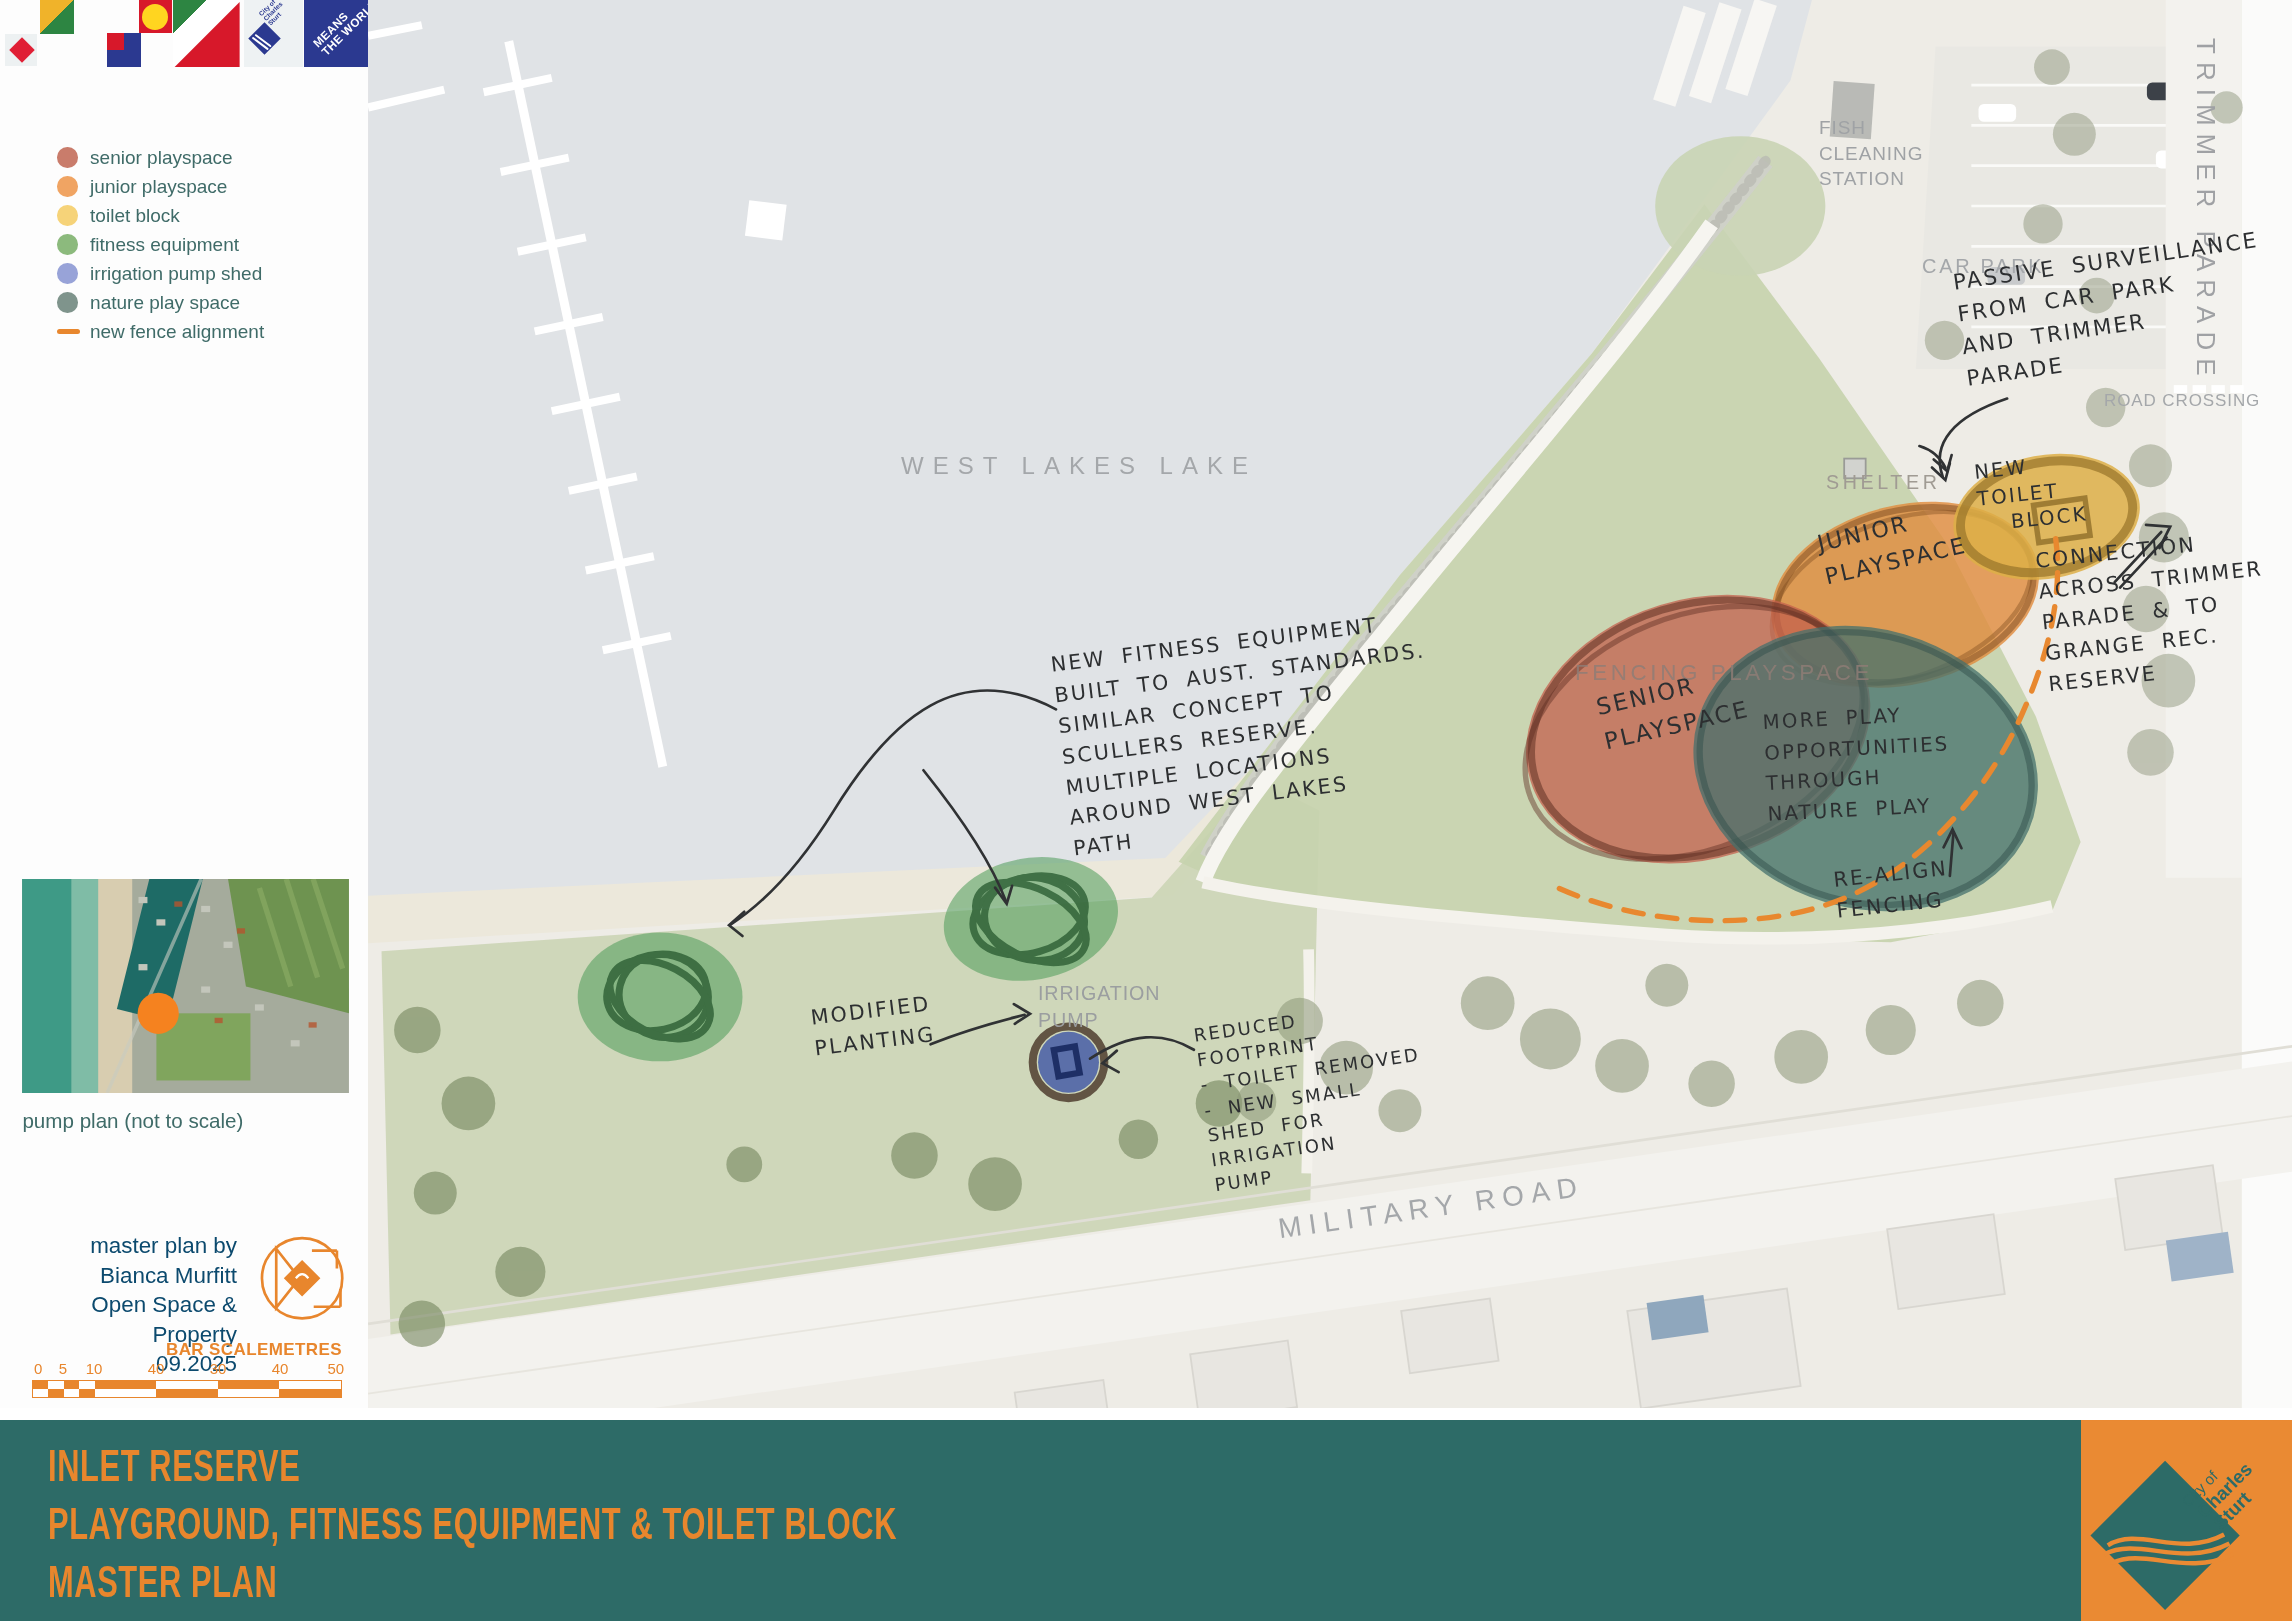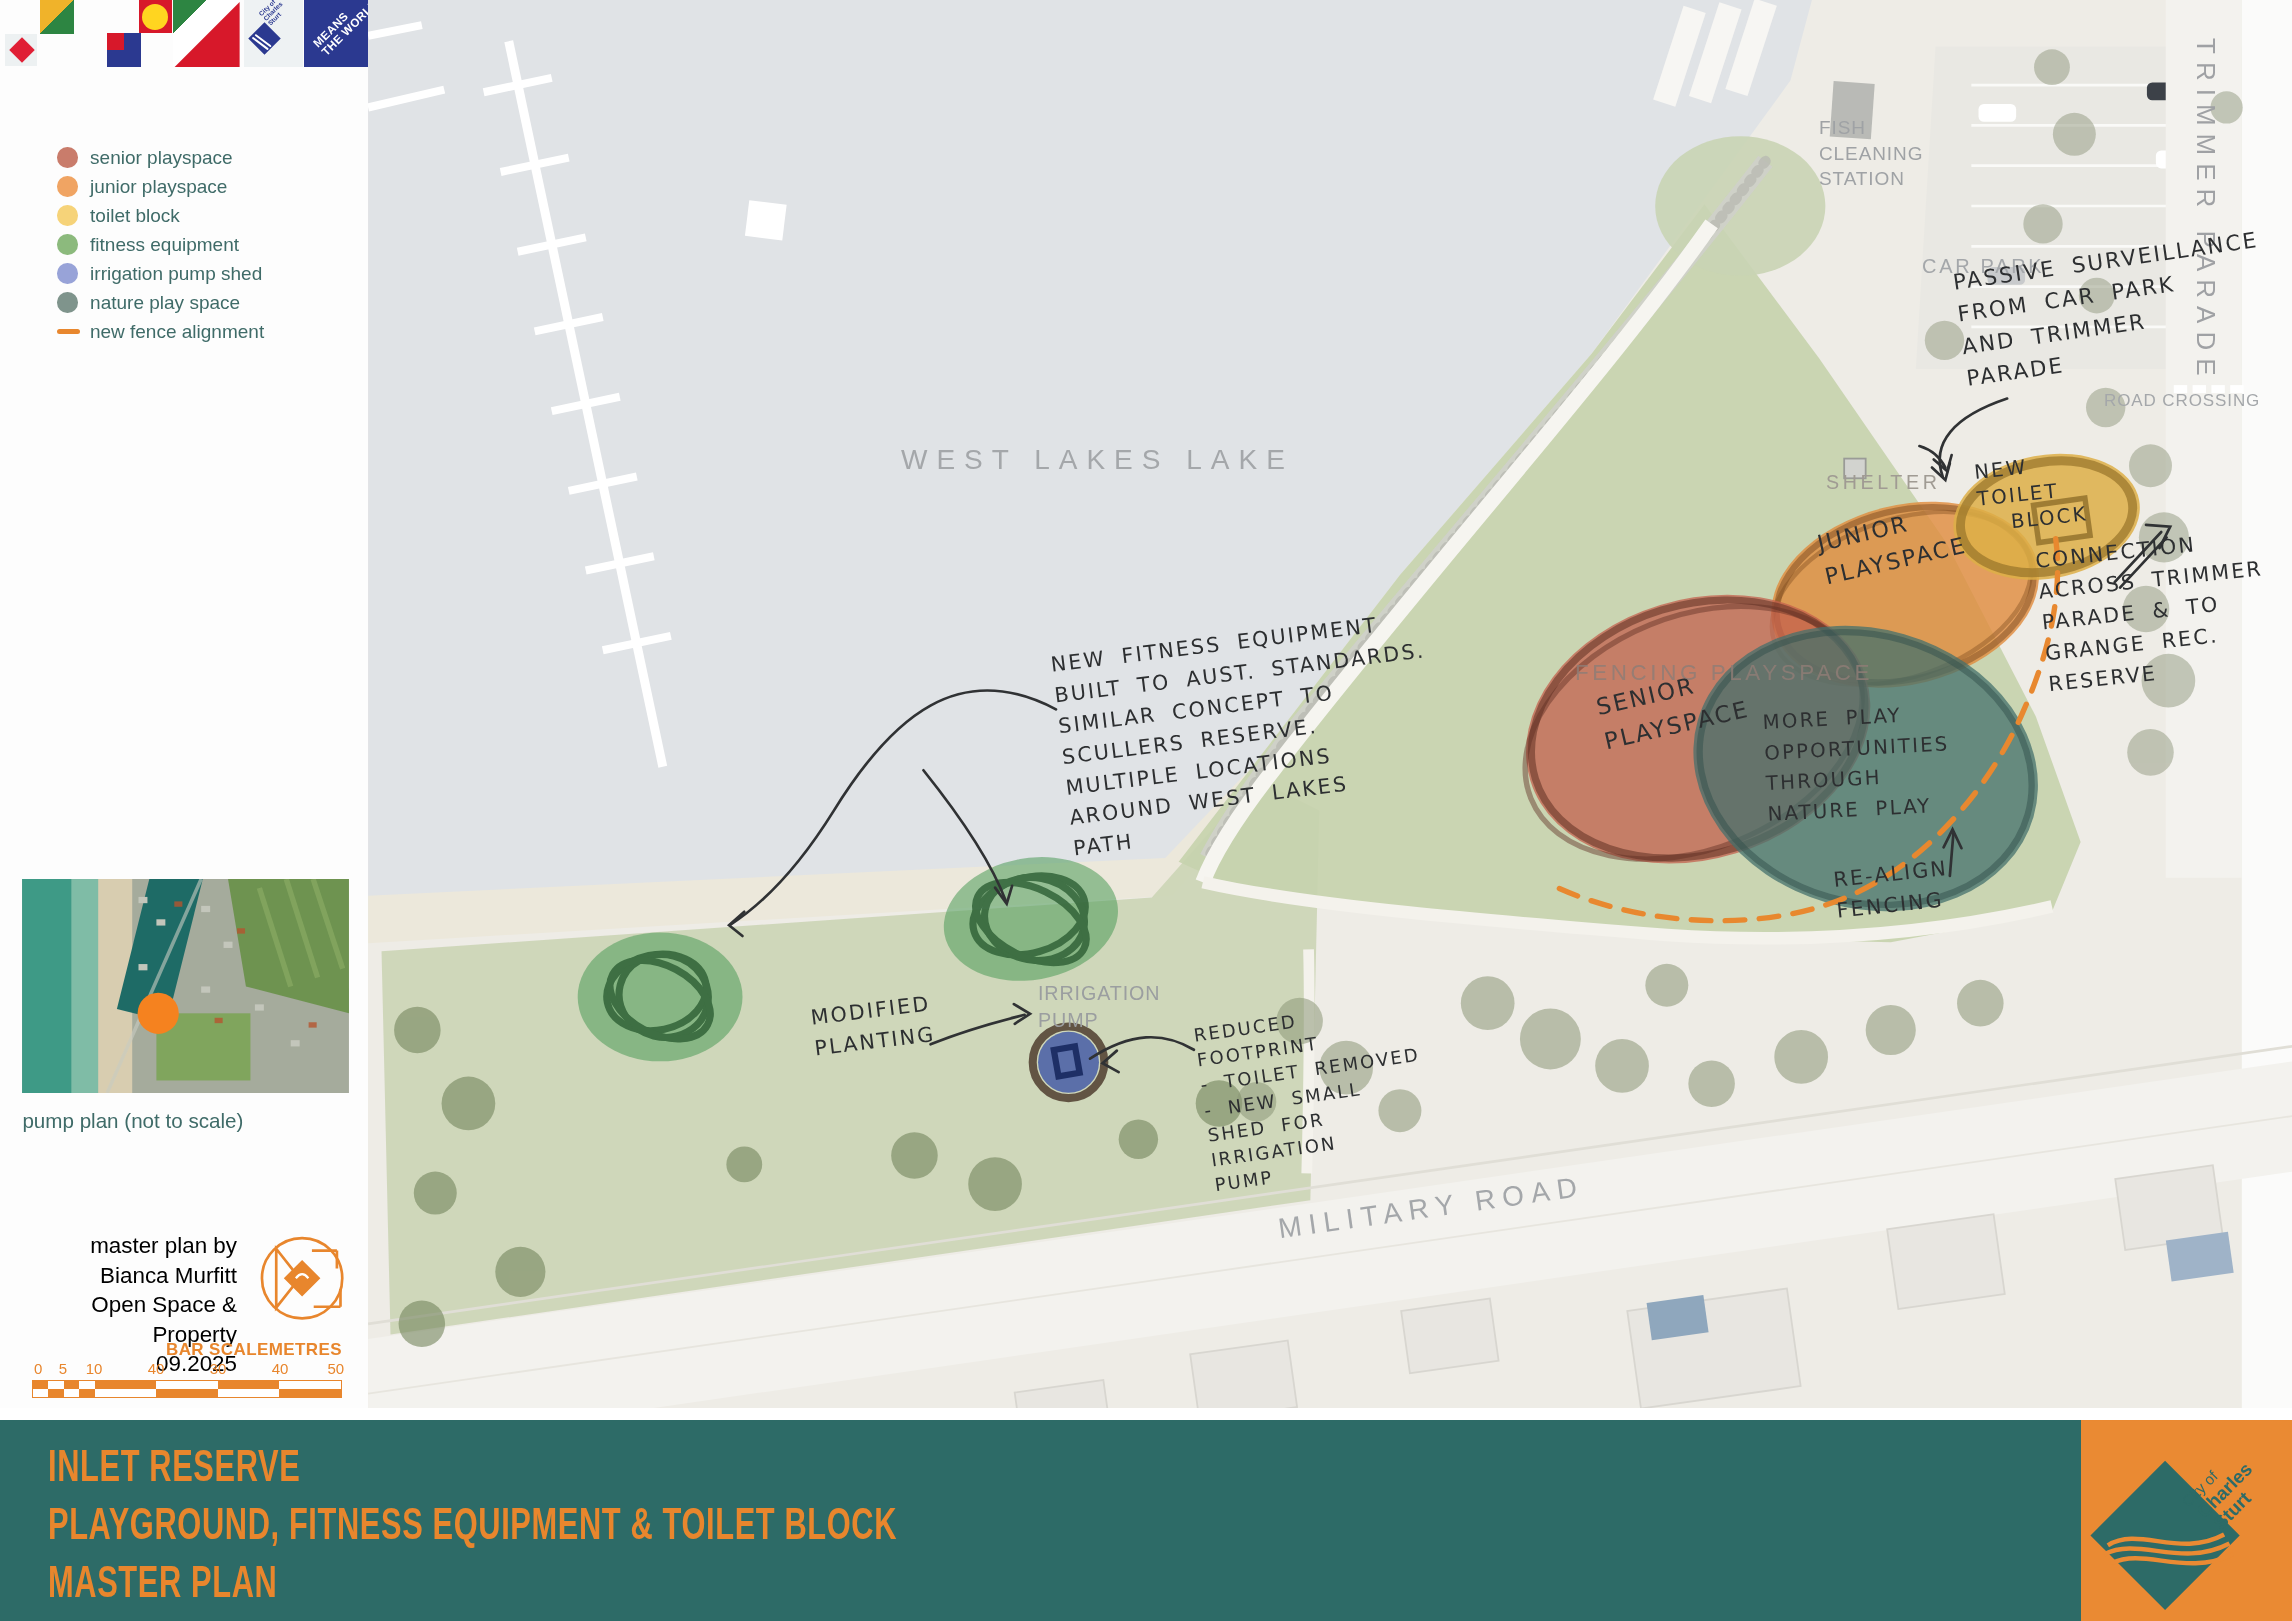--- a/index.html
+++ b/index.html
@@ -7,21 +7,21 @@
         font-family:"Liberation Sans",sans-serif;}
 
   
   .map-area{position:absolute;left:368px;top:0;width:1925px;height:1408px;overflow:hidden;background:#eeece6;}
   .map-area svg.base{position:absolute;left:0;top:0;}
 
   .mlabel{position:absolute;color:#a4a7aa;letter-spacing:3.6px;white-space:pre;line-height:1.35;}
   .hand{position:absolute;color:#2d2f31;font-family:"DejaVu Sans",sans-serif;white-space:pre;
         letter-spacing:2.2px;word-spacing:7.2px;line-height:1.5;transform-origin:0 0;}
 
-  .lbl-lake{left:533px;top:441px;font-size:28px;letter-spacing:9px;}
+  .lbl-lake{left:533px;top:450px;font-size:24px;letter-spacing:9px;}
   .lbl-carpark{left:1554px;top:253px;font-size:20px;letter-spacing:2.7px;}
   .lbl-fish{left:1451px;top:115px;font-size:19px;letter-spacing:0.9px;color:#9fa2a5;}
   .lbl-crossing{left:1736px;top:390px;font-size:17px;letter-spacing:0.9px;text-align:right;}
   .lbl-trimmer{left:1820px;top:38px;font-size:26px;letter-spacing:8px;writing-mode:vertical-rl;color:#9fa1a4;}
   .lbl-shelter{left:1458px;top:469px;font-size:19.7px;color:#a09b93;}
   .lbl-renewed{left:1207px;top:658px;font-size:22.4px;letter-spacing:3.6px;color:#8f7d76;opacity:.85;}
   .lbl-irrigation{left:670px;top:980px;font-size:19.7px;letter-spacing:0.9px;color:#9b9ea0;}
   .lbl-military{left:909px;top:1189px;font-size:28px;letter-spacing:7.2px;transform:rotate(-8deg);}
 
   .an-fitness{left:681px;top:650px;font-size:20.6px;transform:rotate(-7deg);}
@@ -40,21 +40,21 @@
   .legend{position:absolute;left:57px;top:143px;}
   .lrow{display:flex;align-items:center;height:29px;}
   .dot{width:20.6px;height:20.6px;border-radius:50%;margin-right:12.5px;flex:0 0 auto;}
   .dash{width:23px;height:4.5px;border-radius:2.7px;margin-right:9.9px;margin-left:0px;flex:0 0 auto;}
   .llabel{font-size:19px;color:#3f6b68;}
 
   .siteplan{position:absolute;left:22.4px;top:879px;width:327px;height:214px;overflow:hidden;}
   .siteplan-caption{position:absolute;left:22.4px;top:1109px;font-size:20.6px;color:#3f6b68;}
 
   .credits{position:absolute;left:9px;top:1231px;width:228px;text-align:right;
-           color:#000000;font-size:22.4px;line-height:1.32;}
+           color:#0c4a6e;font-size:22.4px;line-height:1.32;}
   .credits-logo{position:absolute;left:258px;top:1222px;}
 
   .barscale{position:absolute;left:32px;top:1340px;width:310px;}
   .bs-head{display:flex;justify-content:flex-end;color:#e8862d;font-size:17px;font-weight:bold;letter-spacing:0.4px;}
   .bs-ticks{position:relative;height:19.7px;color:#e8862d;font-size:15px;}
   .bs-ticks span{position:absolute;transform:translateX(-50%);}
   .t0{left:2%}.t1{left:10%}.t2{left:20%}.t3{left:40%}.t4{left:60%}.t5{left:80%}.t6{left:98%}
   .bs-bar{border:0.9px solid #e8862d;height:16px;display:flex;flex-direction:column;}
   .bs-row{display:flex;flex:1;}
   .c{flex:0 0 auto;height:100%;}

